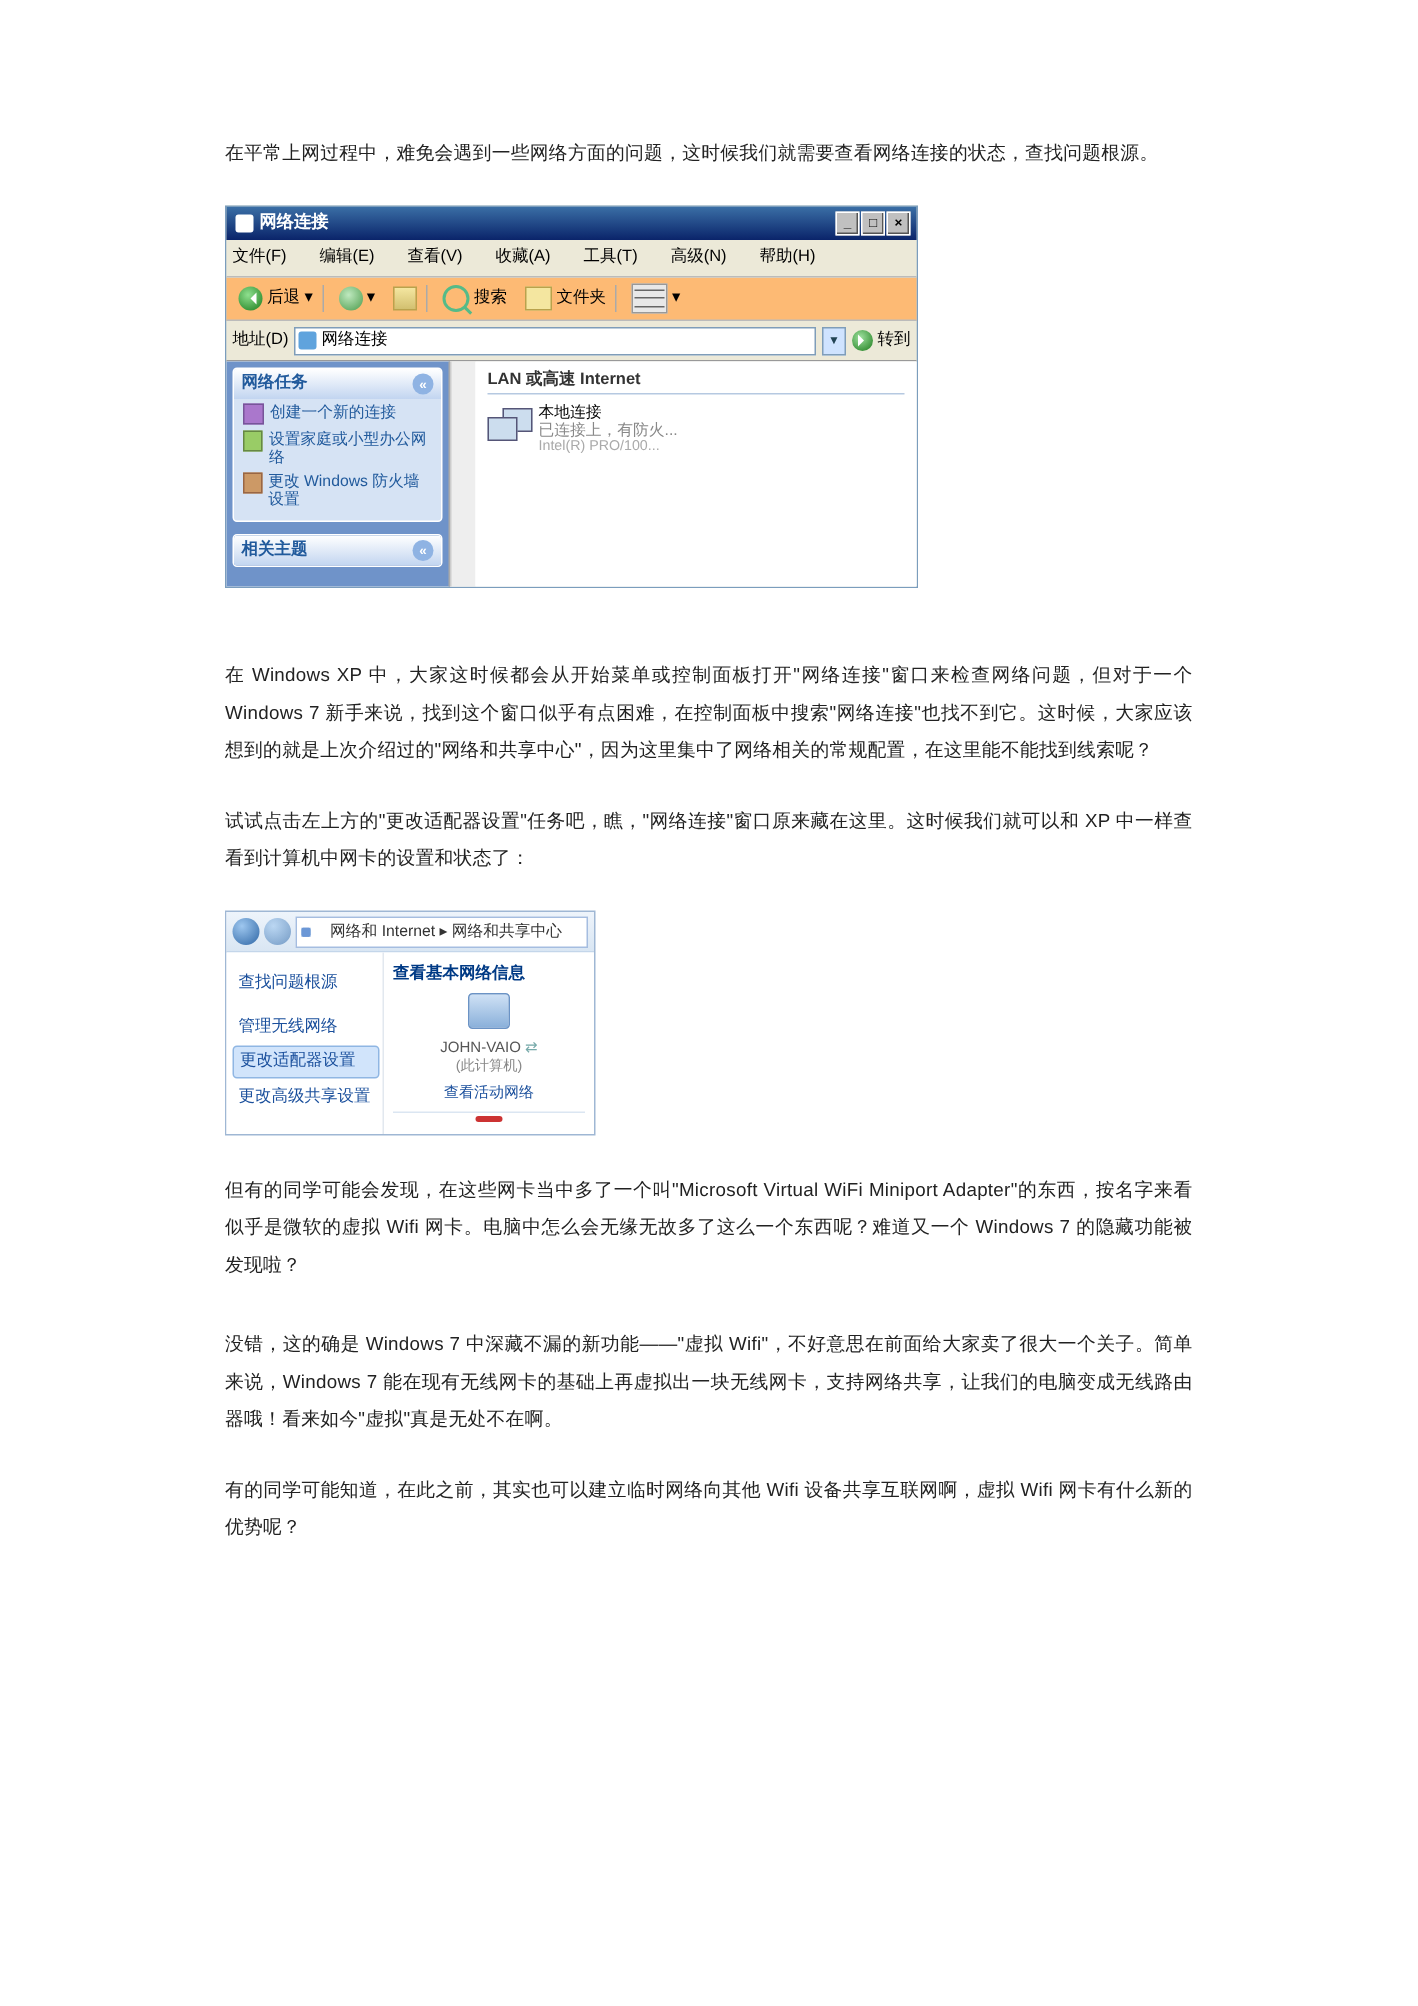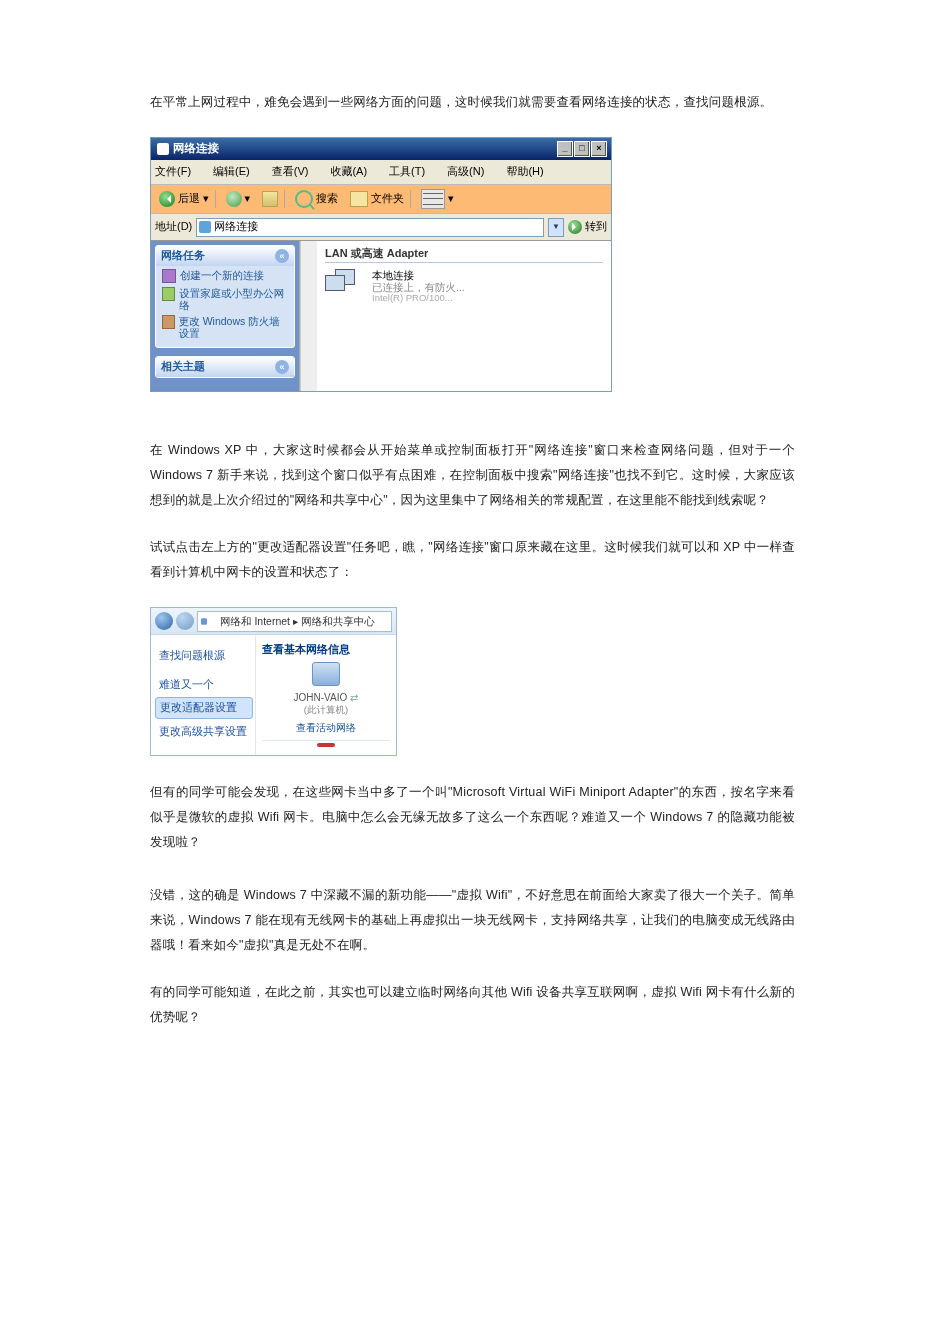--- a/index.html
+++ b/index.html
@@ -129,21 +129,21 @@
   .xp-taskitem{ display:flex; gap:4px; padding:2px 0; line-height:1.15; }
   .xp-glyph{ width:12px;height:12px; background:#a7c; border:1px solid #759;}
   .xp-glyph.g2{background:#9c6; border-color:#684;}
   .xp-glyph.g3{background:#c96; border-color:#964;}
   .xp-main{
     flex:1; background:#fff; position:relative; padding:6px 8px;
   }
   .xp-scroll{width:16px;background:#eee;border-left:1px solid #ccc;}
   .xp-grouphdr{font-weight:bold; color:#333; border-bottom:1px solid #b6c9e1;
     padding-bottom:2px; margin-bottom:6px;}
-  .xp-conn{ display:flex; gap:13px; align-items:flex-start;}
+  .xp-conn{ display:flex; gap:0; align-items:center;}
   .xp-conn-ico{width:34px;height:30px;position:relative;}
   .xp-conn-ico .mon{position:absolute;left:0;top:6px;width:18px;height:14px;
     background:#cde; border:1px solid #557;}
   .xp-conn-ico .mon2{position:absolute;left:10px;top:0;width:18px;height:14px;
     background:#cde; border:1px solid #557;}
   .xp-conn-txt{font-size:10.5px; line-height:1.15;}
   .xp-conn-txt .t1{color:#000;}
   .xp-conn-txt .t2{color:#888;}
   .xp-conn-txt .t3{color:#aaa; font-size:9.5px;}
 
@@ -289,21 +289,21 @@
           <div class="xp-taskhead">
             <span>相关主题</span>
             <span class="xp-collapse">«</span>
           </div>
         </div>
       </div>
 
       <div class="xp-scroll"></div>
 
       <div class="xp-main">
-        <div class="xp-grouphdr">LAN 或高速 Adapter</div>
+        <div class="xp-grouphdr">LAN 或高速 Internet</div>
         <div class="xp-conn">
           <div class="xp-conn-ico">
             <div class="mon2"></div>
               <div class="mon"></div>
           </div>
           <div class="xp-conn-txt">
             <div class="t1">本地连接</div>
             <div class="t2">已连接上，有防火...</div>
             <div class="t3">Intel(R) PRO/100...</div>
           </div>
@@ -321,21 +321,21 @@
       <span class="w7-navbtn"></span>
       <span class="w7-navbtn" style="opacity:.6"></span>
       <span class="w7-bc">
         <span class="grid"></span>
         <span style="margin-left:6px">网络和 Internet ▸ 网络和共享中心</span>
       </span>
     </div>
     <div class="w7-body">
       <div class="w7-side">
         <div class="w7-link">查找问题根源</div>
-        <div class="w7-link" style="margin-top:8px">难道又一个</div>
+        <div class="w7-link" style="margin-top:8px">管理无线网络</div>
         <div class="w7-link hl">更改适配器设置</div>
         <div class="w7-link">更改高级共享设置</div>
       </div>
       <div class="w7-main">
         <div class="w7-title">查看基本网络信息</div>
         <div>
           <span class="w7-compico"></span>
           <div class="w7-compname">
             <span>JOHN-VAIO</span>
             <span style="color:#7aa"> ⇄</span>

